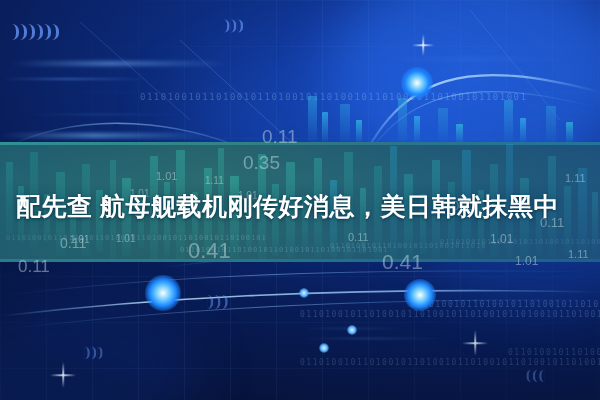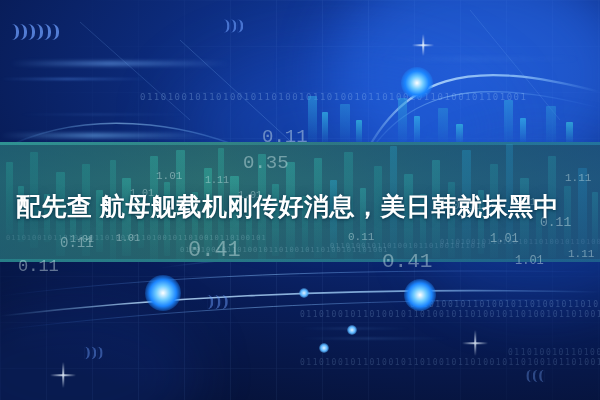--- a/index.html
+++ b/index.html
@@ -97,21 +97,21 @@
     position:absolute; inset:0;
     background:linear-gradient(180deg,#2a5f66 0%,#2f6a6a 30%,#2d6566 62%,#2a5e64 100%);
   }
   .band-tint{
     position:absolute; inset:0;
     background:linear-gradient(100deg, rgba(22,90,120,.55) 0%, rgba(28,110,130,.25) 35%, rgba(18,80,140,.45) 72%, rgba(20,70,140,.6) 100%);
   }
   .bandbar{ position:absolute; border-radius:1px; }
   .bandnum{
     position:absolute;
-    font-family:Liberation Mono, monospace;
+    font-family:Liberation Sans, sans-serif;
     color:rgba(225,245,245,.42);
     user-select:none;
     white-space:nowrap;
   }
   .bandbin{
     position:absolute;
     font-family:"DejaVu Sans Mono","Liberation Mono",monospace;
     color:rgba(200,240,240,.3);
     letter-spacing:1px;
     white-space:nowrap;

